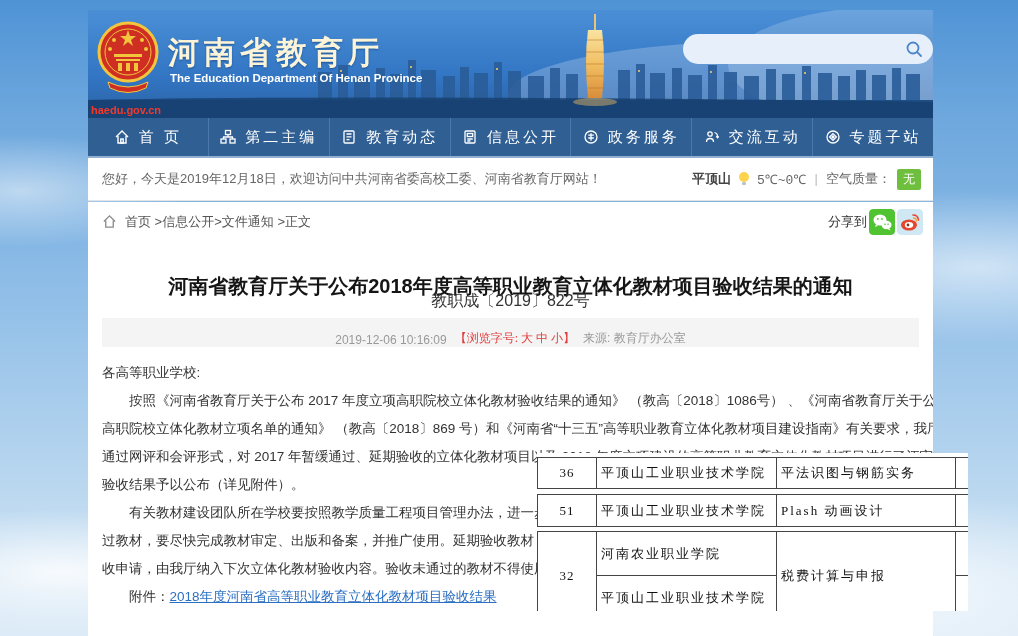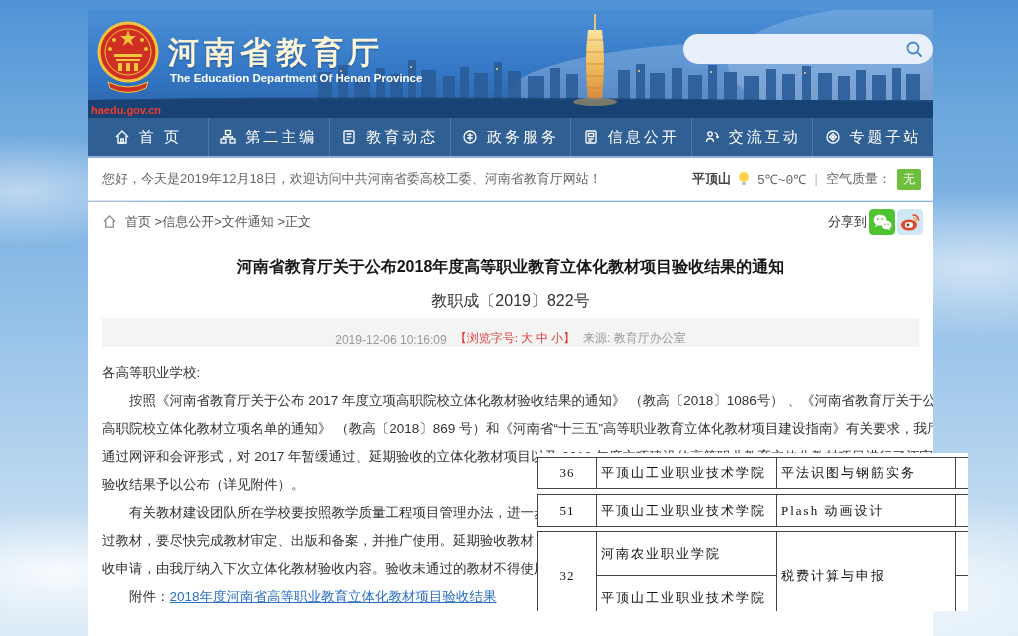--- a/index.html
+++ b/index.html
@@ -35,21 +35,21 @@
   .sep{color:#bbb;}
   
   .crumbbar{top:202px;height:39px;position:absolute;background:#fff;display:flex;align-items:center;font-size:13px;color:#555;}
   .crumbbar .trail{margin-left:8px;cursor:pointer;}
   .crumbbar .home{margin-left:14px;display:flex;}
   .crumbbar .right{margin-left:auto;margin-right:10px;display:flex;align-items:center;gap:2px;}
   .share-lb{color:#333;}
   .sicon{width:26px;height:26px;border-radius:4px;cursor:pointer;}
   
   .article{top:241px;bottom:0;position:absolute;background:#fff;}
-  .a-title{position:absolute;top:16px;left:0;right:0;text-align:center;font-size:16px;font-weight:bold;color:#151515;}
+  .a-title{position:absolute;top:32px;left:0;right:0;text-align:center;font-size:20px;font-weight:bold;color:#151515;}
   .a-docnum{position:absolute;top:50px;left:0;right:0;text-align:center;font-size:16px;color:#333;}
   .a-meta{position:absolute;top:77px;left:14px;right:14px;height:29px;background:#f4f4f4;display:flex;align-items:flex-end;justify-content:center;gap:8px;font-size:12px;color:#999;}
   .a-meta .browse{color:#e23b3b;cursor:pointer;font-family:Liberation Serif, serif;}
   .a-body{position:absolute;top:118px;left:14px;right:0;font-size:13.5px;color:#333;}
   .tline{height:28px;line-height:28px;white-space:nowrap;overflow:hidden;}
   .indent{text-indent:2em;}
   .attach a{color:#2b6fc2;text-decoration:underline;cursor:pointer;}
   
   .overlay{position:absolute;left:537px;top:453px;width:431px;height:158px;background:#fff;overflow:hidden;z-index:5;}
   .frag{border-collapse:collapse;table-layout:fixed;width:520px;font-family:"Liberation Serif","DejaVu Serif",serif;font-size:13px;color:#111;}
@@ -183,32 +183,32 @@
     </div>
     <div class="nav-item">
       <svg width="16" height="16" viewBox="0 0 16 16" fill="none" stroke="#fff" stroke-width="1.3">
         <rect x="3" y="2" width="10" height="12" rx="1"></rect>
           <path d="M5.5 5 H10.5 M5.5 7.8 H10.5 M5.5 10.6 H8.5"></path>
       </svg>
         <span>教育动态</span>
     </div>
     <div class="nav-item">
       <svg width="16" height="16" viewBox="0 0 16 16" fill="none" stroke="#fff" stroke-width="1.3">
-        <circle cx="8" cy="8" r="6"></circle>
-          <path d="M5.2 6.2 H10.8 M5.2 9 H10.8 M8 4.2 V11.8"></path>
-      </svg>
-        <span>政务服务</span>
-    </div>
-    <div class="nav-item">
-      <svg width="16" height="16" viewBox="0 0 16 16" fill="none" stroke="#fff" stroke-width="1.3">
         <rect x="3" y="2" width="10" height="12" rx="1"></rect>
           <rect x="5.3" y="4.5" width="5.4" height="3"></rect>
           <path d="M5.3 10 H10.7 M5.3 12 H8.5"></path>
       </svg>
         <span>信息公开</span>
+    </div>
+    <div class="nav-item">
+      <svg width="16" height="16" viewBox="0 0 16 16" fill="none" stroke="#fff" stroke-width="1.3">
+        <circle cx="8" cy="8" r="6"></circle>
+          <path d="M5.2 6.2 H10.8 M5.2 9 H10.8 M8 4.2 V11.8"></path>
+      </svg>
+        <span>政务服务</span>
     </div>
     <div class="nav-item">
       <svg width="16" height="16" viewBox="0 0 16 16" fill="none" stroke="#fff" stroke-width="1.3">
         <circle cx="6" cy="5" r="2.2"></circle>
           <path d="M2.5 13 Q 2.5 9.5 6 9.5 Q 9.5 9.5 9.5 13"></path>
         <path d="M10.5 3.5 Q 14 4.5 13.5 8.5"></path>
           <path d="M12.4 7.2 L13.5 8.8 L14.8 7.6"></path>
       </svg>
         <span>交流互动</span>
     </div>

